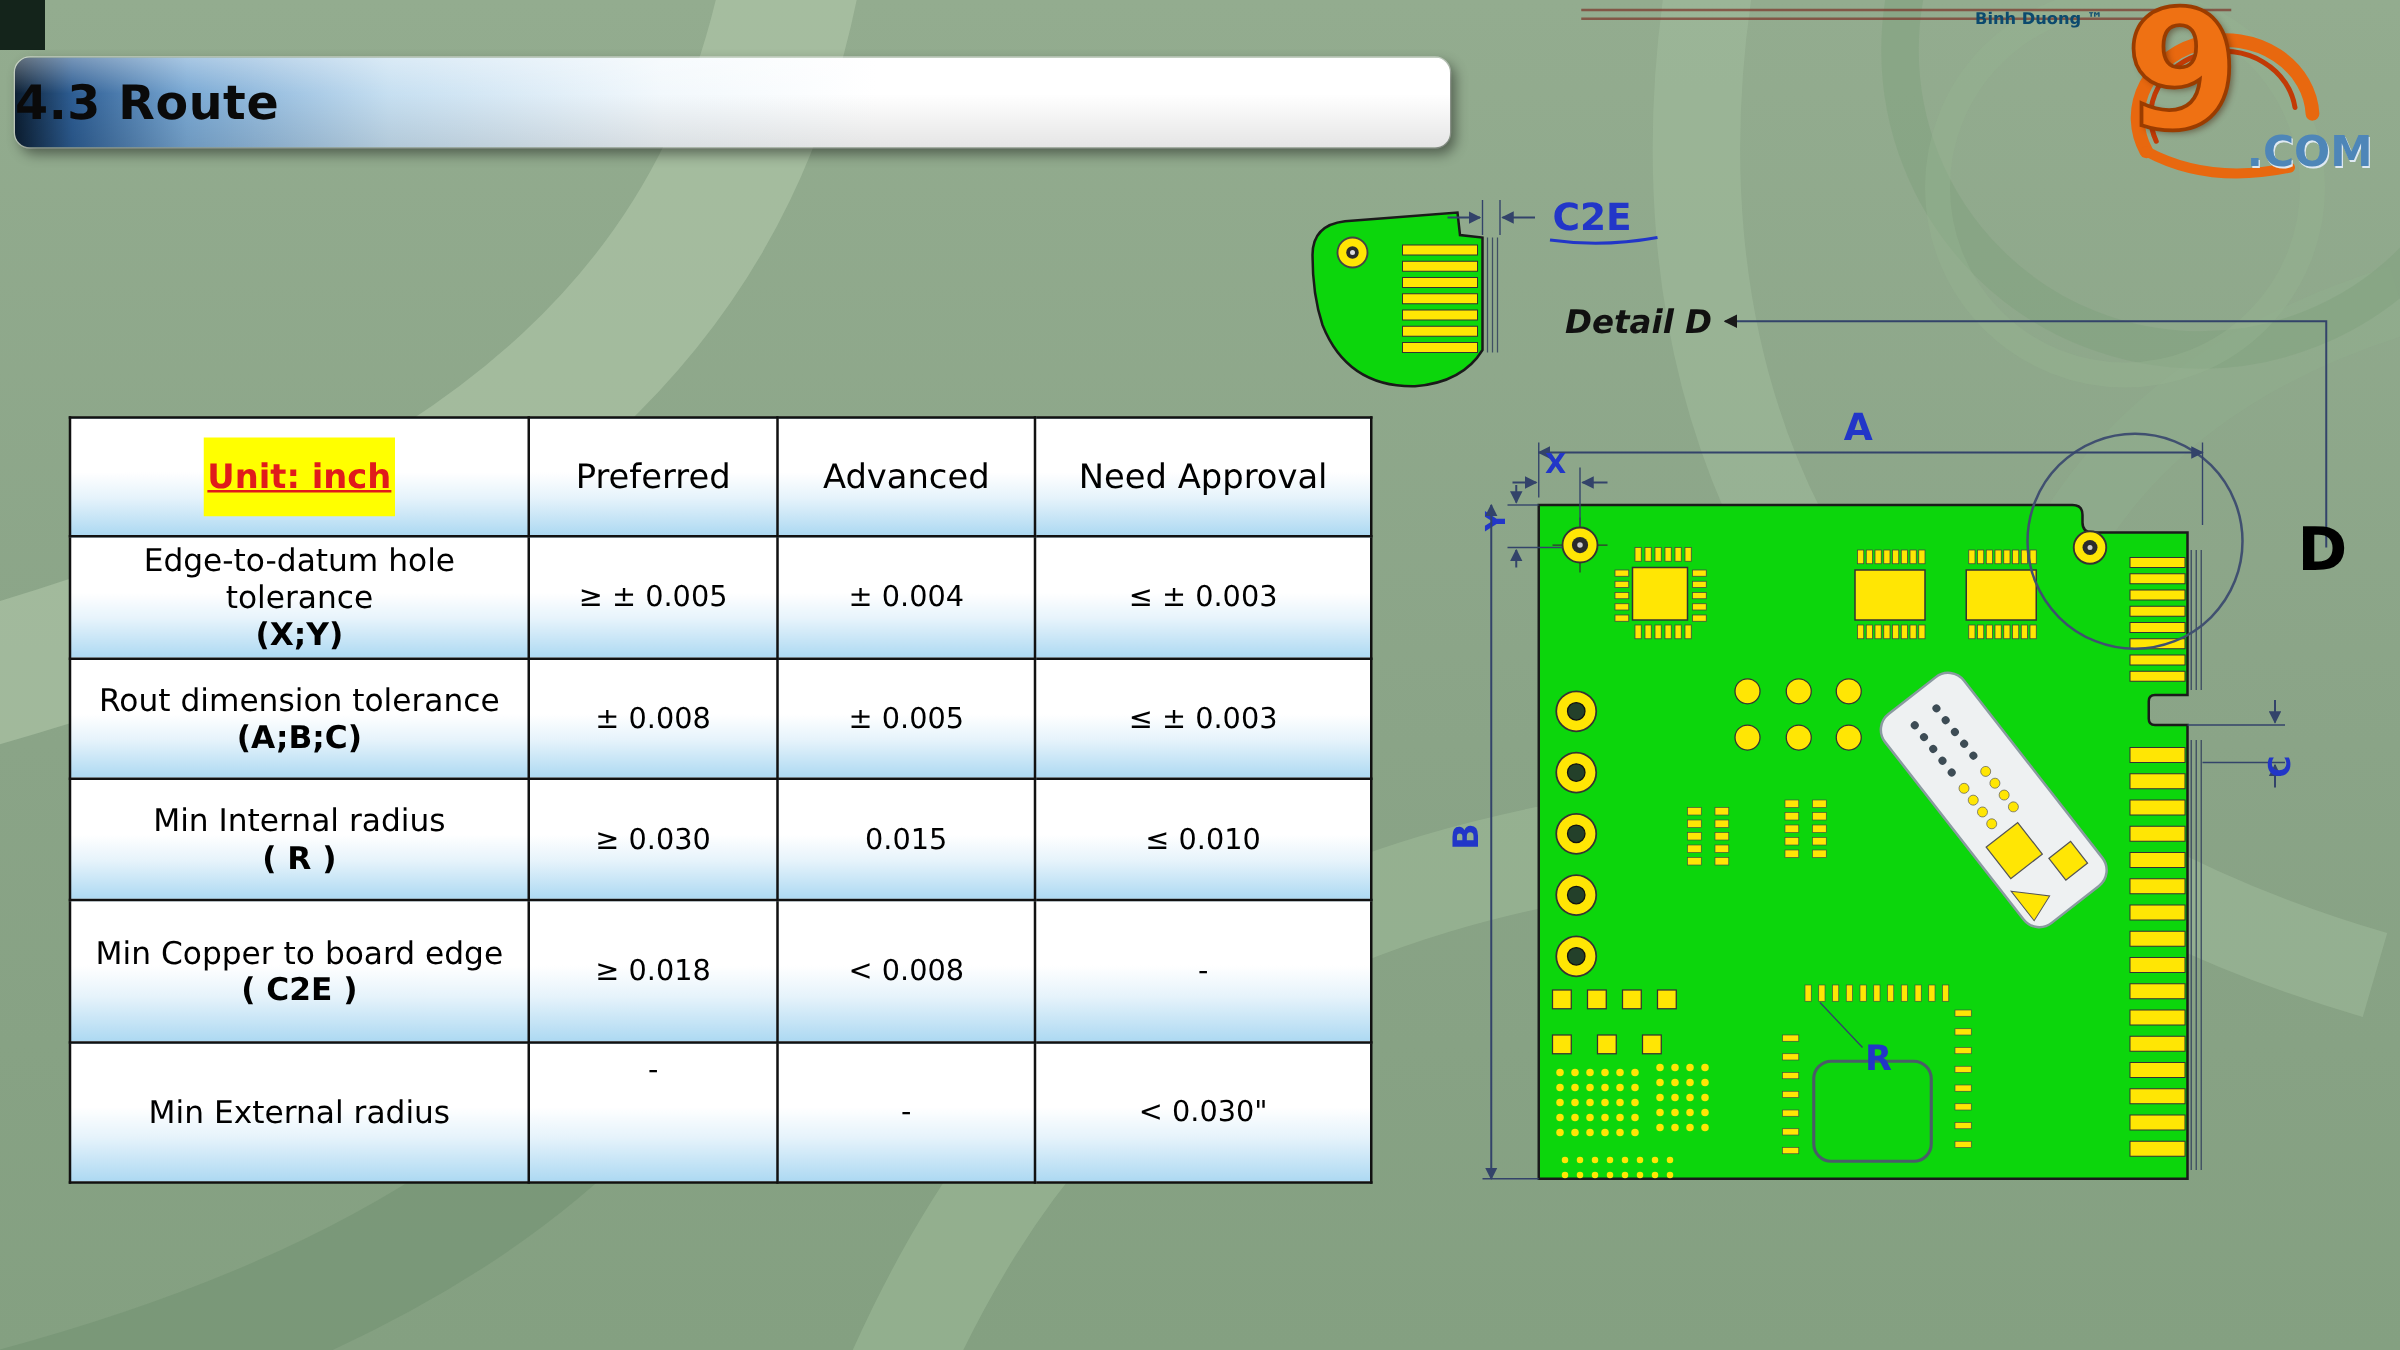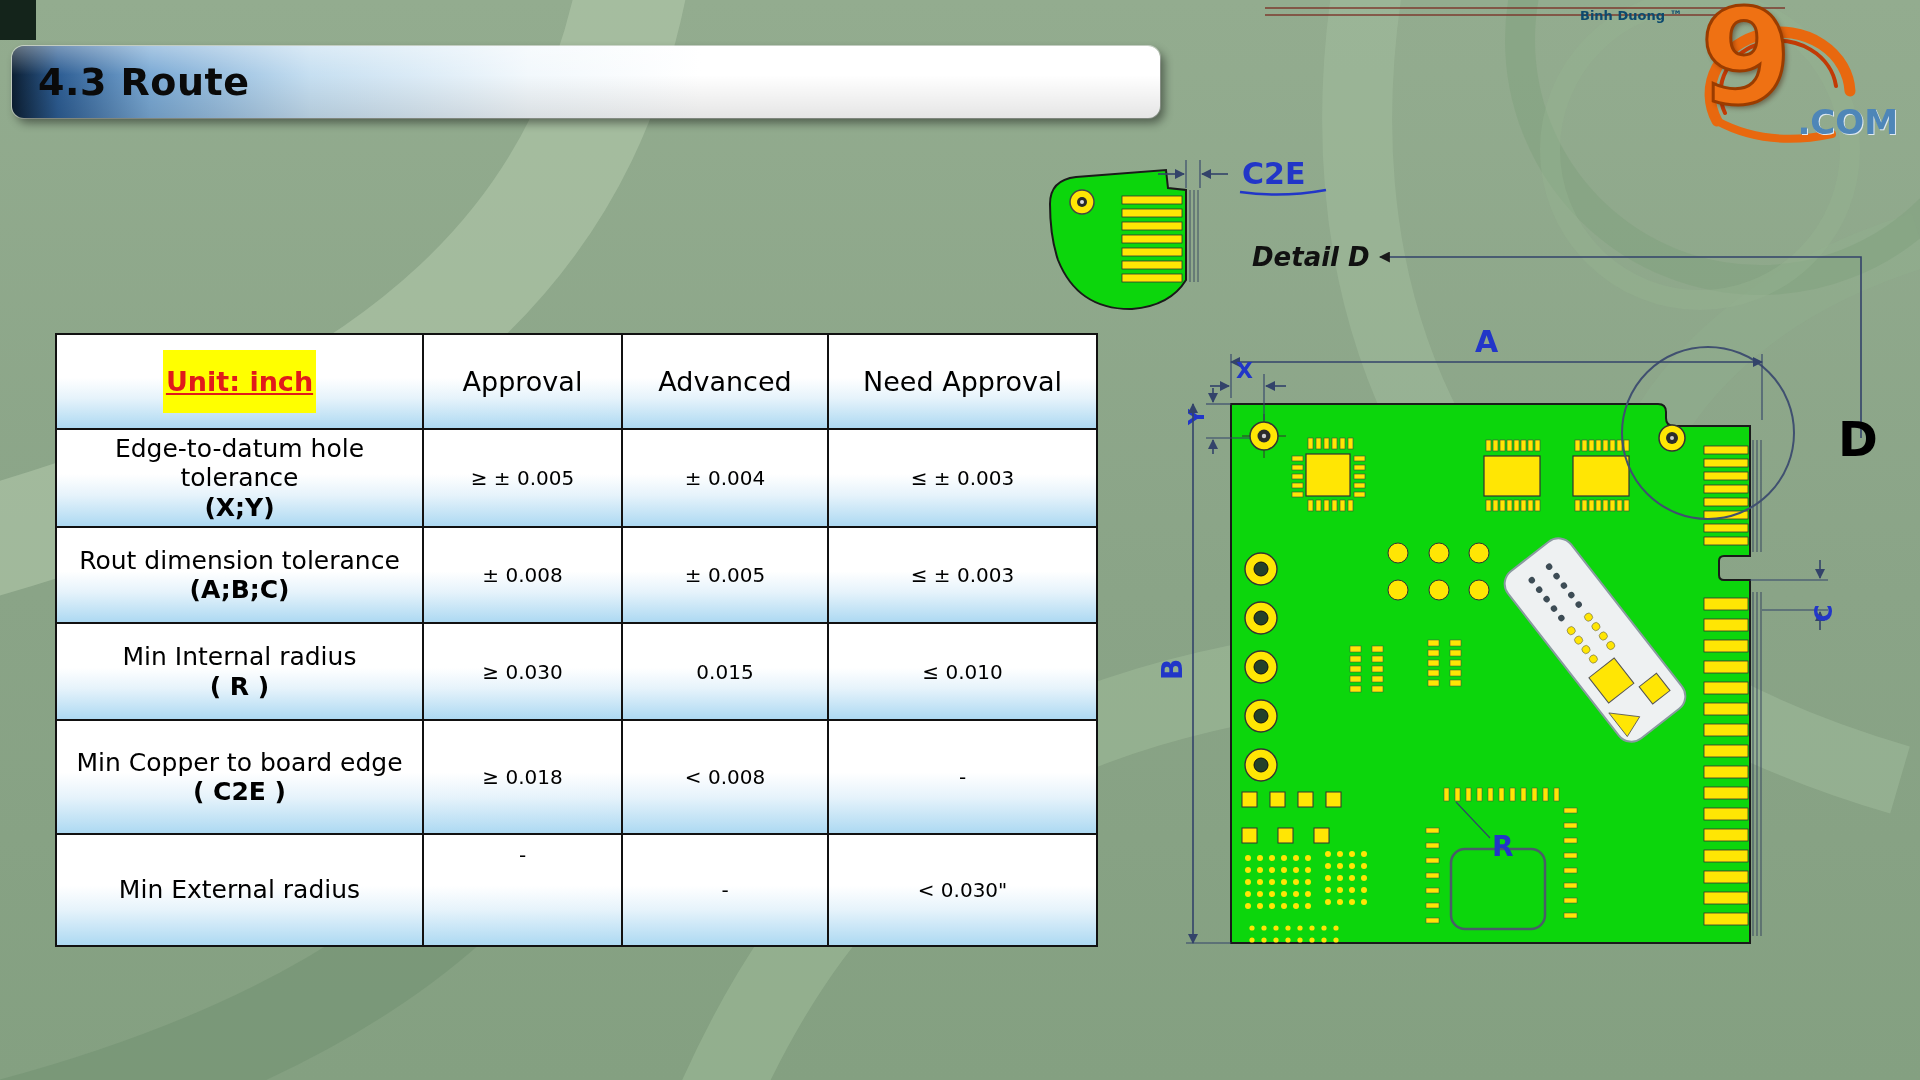--- a/index.html
+++ b/index.html
@@ -14,21 +14,21 @@
 
   
   .title-bar{
     position:absolute;left:12px;top:46px;width:1148px;height:72px;border-radius:12px;z-index:3;
     background:
       linear-gradient(180deg,rgba(255,255,255,.35) 0%,rgba(255,255,255,0) 40%,rgba(0,0,0,.10) 100%),
       linear-gradient(90deg,#0c1f33 0%,#2d5d93 4%,#7aa9d4 12%,#c6dff1 26%,#f2f8fc 45%,#ffffff 60%);
     box-shadow:4px 5px 10px rgba(0,0,0,.45),0 0 0 1px rgba(255,255,255,.55);
     display:flex;align-items:center;
   }
-  .title-text{font-size:38px;color:#0a0a0a;padding-left:26px;font-weight:600;letter-spacing:.5px;}
+  .title-text{font-size:38px;color:#0a0a0a;font-weight:600;letter-spacing:.5px;}
 
   
   .logo{position:absolute;left:1482px;top:2px;width:420px;height:144px;z-index:3;}
   .logo-swirl{position:absolute;left:140px;top:-6px;width:300px;height:150px;}
   .logo-tagline{position:absolute;left:98px;top:6px;color:#0c4a6e;font-size:13px;font-weight:bold;z-index:2;}
   .logo-fab{position:absolute;left:6px;top:12px;font-size:88px;font-weight:bold;color:#f2b705;
     -webkit-text-stroke:3px #8a5600;letter-spacing:-7px;text-shadow:3px 3px 4px rgba(60,30,0,.5);z-index:2;}
   .logo-9{position:absolute;left:218px;top:-22px;font-size:132px;font-weight:bold;color:#ef7113;
     -webkit-text-stroke:3px #9a3c00;text-shadow:3px 3px 5px rgba(60,20,0,.45);z-index:3;}
   .logo-com{position:absolute;right:4px;bottom:4px;font-size:34px;font-weight:bold;color:#4e86b8;
@@ -43,21 +43,21 @@
   .spec-table tr:nth-child(1) td{height:93px;}
   .spec-table tr:nth-child(2) td{height:96px;}
   .spec-table tr:nth-child(3) td{height:94px;}
   .spec-table tr:nth-child(4) td{height:95px;}
   .spec-table tr:nth-child(5) td{height:112px;}
   .spec-table tr:nth-child(6) td{height:102px;}
   .hdr{font-size:27px;}
   .unit-chip{background:#ffff00;color:#e01b1b;font-weight:bold;text-decoration:underline;font-size:27px;padding:16px 3px;}
   .row-label{font-size:25px;line-height:1.18;}
   .row-sub{font-size:25px;font-weight:bold;line-height:1.18;}
-  .val{font-size:20px;margin-top:12px;}
+  .val{font-size:23px;margin-top:12px;}
   .valign-top{vertical-align:top !important;padding-top:8px !important;}
 
   
   .pcb{position:absolute;left:1020px;top:140px;width:880px;height:820px;z-index:2;}
   .pcb svg{width:100%;height:100%;display:block;}
   .dim{stroke:#33436a;stroke-width:1.6;fill:none;}
   .ext{stroke:#33436a;stroke-width:1.1;fill:none;}
   .dimlabel{fill:#2236c8;font-weight:bold;font-family:"DejaVu Sans",sans-serif;}
 </style>
 </head>
@@ -95,21 +95,21 @@
 <table class="spec-table">
   <colgroup>
       <col style="width:367px">
       <col style="width:199px">
       <col style="width:206px">
       <col style="width:269px">
     </colgroup>
   <tbody>
       <tr>
     <td class="hdr"><span class="unit-chip">Unit: inch</span></td>
-    <td class="hdr">Approval</td>
+    <td class="hdr">Preferred</td>
     <td class="hdr">Advanced</td>
     <td class="hdr">Need Approval</td>
   </tr>
   <tr>
     <td>
       <div class="row-label">Edge-to-datum hole tolerance</div>
       <div class="row-sub">(X;Y)</div>
     </td>
     <td class="val">≥ ± 0.005</td>
     <td class="val">± 0.004</td>

